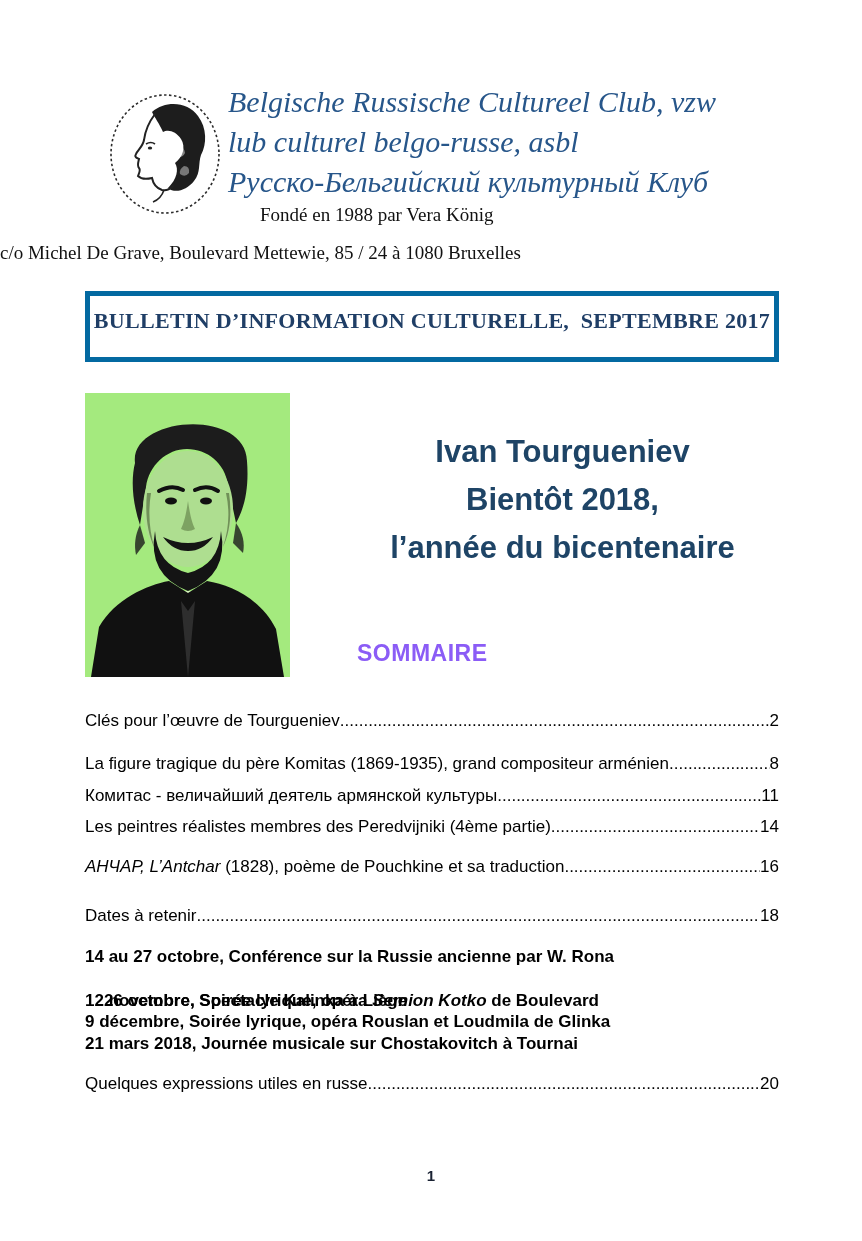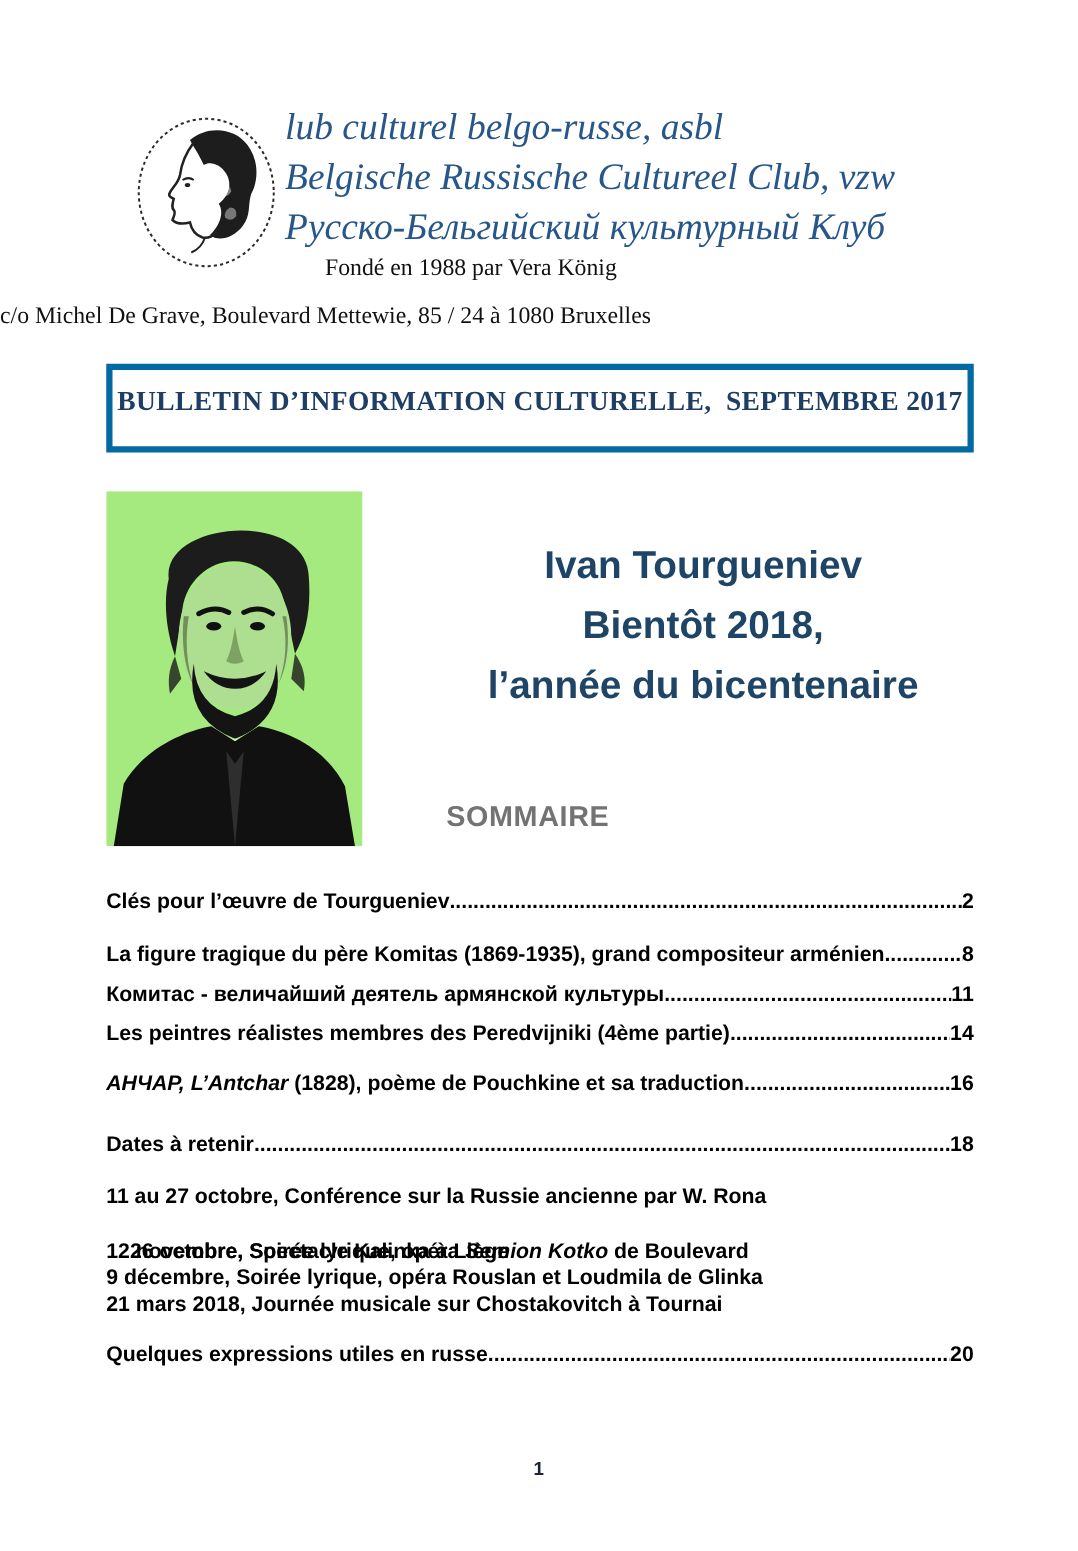--- a/index.html
+++ b/index.html
@@ -31,26 +31,26 @@
     color:#1F3E66;white-space:pre;letter-spacing:0.3px;
   }
   
   .portrait{position:absolute;left:85px;top:393px;width:205px;height:284px;}
   .feature-title{
     position:absolute;left:340px;top:428px;width:445px;text-align:center;
     color:#1E4466;font-weight:bold;font-size:31px;line-height:48px;
   }
   .sommaire-heading{
     position:absolute;left:357px;top:640px;
-    color:#737373;font-weight:bold;font-size:23px;letter-spacing:0.5px;
+    color:#8b5cf6;font-weight:bold;font-size:23px;letter-spacing:0.5px;
   }
   
   .toc-row{
     position:absolute;left:85px;width:694px;display:flex;align-items:baseline;
-    font-weight:bold;font-size:17px;line-height:22px;color:#000;
+    font-weight:normal;font-size:17px;line-height:22px;color:#000;
   }
   .toc-row .t{white-space:pre;flex:0 0 auto;}
   .toc-row .i{font-style:italic;}
   .toc-row .leader{flex:1 1 auto;overflow:hidden;white-space:nowrap;}
   .toc-row .p{flex:0 0 auto;white-space:nowrap;}
   .event-row{
     position:absolute;left:85px;width:694px;
     font-weight:bold;font-size:17px;line-height:22px;color:#000;white-space:pre;
   }
   .event-row .i{font-style:italic;}
@@ -75,22 +75,22 @@
 
     <path d="M47,22 C41,30 37,40 36,48 C35,54 30,58 28,62 C26,65 29,66 31,67 C30,71 29,74 31,76 C33,78 31,81 30,84 C34,88 40,87 44,86 C45,91 48,96 54,98 C58,99 62,97 65,94" fill="none" stroke="#222" stroke-width="2" stroke-linecap="round"></path>
 
     <path d="M38,52 q5,-3 9,0" fill="none" stroke="#222" stroke-width="1.6"></path>
     <ellipse cx="42" cy="56" rx="2.2" ry="1.6" fill="#222"></ellipse>
 
     <path d="M56,98 C54,104 50,108 45,110" fill="none" stroke="#222" stroke-width="1.6"></path>
   </svg>
 
   <div class="club-block">
+    <div class="club-line">Belgische Russische Cultureel Club, vzw</div>
     <div class="club-line">lub culturel belgo-russe, asbl</div>
-    <div class="club-line">Belgische Russische Cultureel Club, vzw</div>
     <div class="club-line">Русско-Бельгийский культурный Клуб</div>
   </div>
   <div class="founded">Fondé en 1988 par Vera König</div>
 
   <div class="address">c/o Michel De Grave, Boulevard Mettewie, 85 / 24 à 1080 Bruxelles</div>
 
   <div class="bulletin-box">
     <span class="bulletin-title">BULLETIN D’INFORMATION CULTURELLE,  SEPTEMBRE 2017</span>
   </div>
 
@@ -159,21 +159,21 @@
     <span class="leader">........................................................................................................................................................................</span>
     <span class="p">16</span>
   </div>
 
   <div class="toc-row" style="top:905px">
     <span class="t">Dates à retenir</span>
     <span class="leader">........................................................................................................................................................................</span>
     <span class="p">18</span>
   </div>
 
-  <div class="event-row" style="top:946px">11 au 27 octobre, Conférence sur la Russie ancienne par W. Rona</div>
+  <div class="event-row" style="top:946px">14 au 27 octobre, Conférence sur la Russie ancienne par W. Rona</div>
   <div class="event-row" style="top:968px">
     <span>26 octobre, Soirée lyrique, opéra </span><span class="i">Semion Kotko</span><span> de Boulevard</span>
   </div>
   <div class="event-row" style="top:990px">12 novembre, Spectacle Kalinka à Liège</div>
   <div class="event-row" style="top:1011px">9 décembre, Soirée lyrique, opéra Rouslan et Loudmila de Glinka</div>
   <div class="event-row" style="top:1033px">21 mars 2018, Journée musicale sur Chostakovitch à Tournai</div>
 
   <div class="toc-row" style="top:1073px">
     <span class="t">Quelques expressions utiles en russe</span>
     <span class="leader">........................................................................................................................................................................</span>

